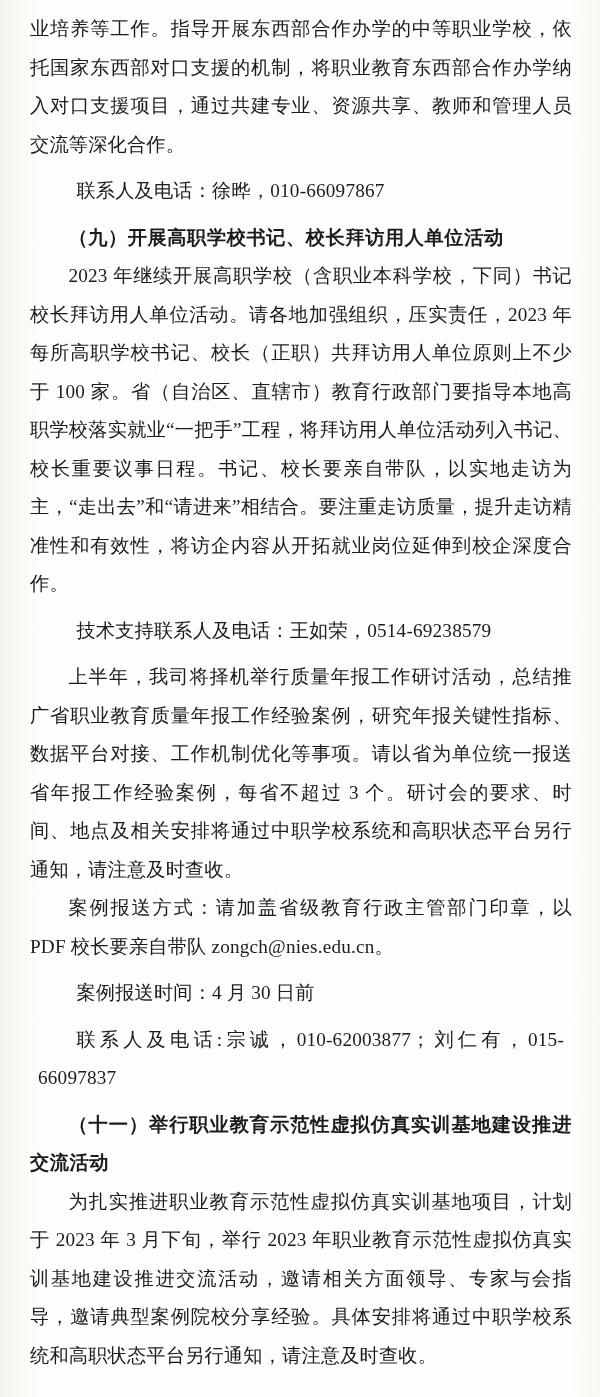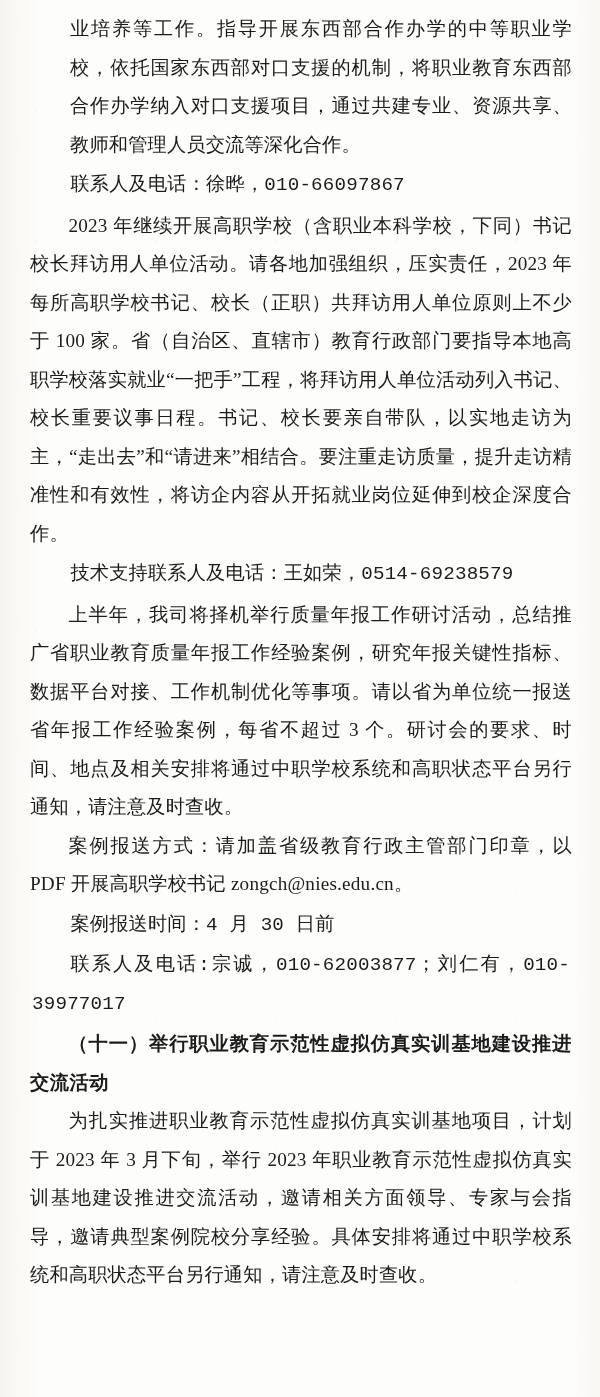--- a/index.html
+++ b/index.html
@@ -34,32 +34,30 @@
     text-justify: inter-ideograph;
   }
   .p {
     margin: 0;
     text-indent: 2em;
     text-align: justify;
     text-justify: inter-ideograph;
   }
   .p.noindent {
     text-indent: 0;
-    margin-left: 40px;
   }
   .heading {
     margin: 0;
     text-indent: 2em;
     font-weight: 700;
     letter-spacing: 0.6px;
   }
   .contact {
-    margin: 2px;
+    margin: 8px;
     text-indent: 2em;
-    font-family: Liberation Mono, monospace;
   }
   
   .grain {
     position: absolute;
     inset: 0;
     pointer-events: none;
     opacity: 0.035;
     background-image:
       radial-gradient(circle at 12% 20%, #000 0.6px, transparent 0.7px),
       radial-gradient(circle at 48% 62%, #000 0.5px, transparent 0.6px),
@@ -68,23 +66,24 @@
     background-size: 140px 120px, 90px 110px, 160px 150px, 120px 130px;
   }
 </style>
 </head>
 <body>
 
 <div class="page">
   <div class="doc" id="doc-body">
       <p class="p noindent">业培养等工作。指导开展东西部合作办学的中等职业学校，依托国家东西部对口支援的机制，将职业教育东西部合作办学纳入对口支援项目，通过共建专业、资源共享、教师和管理人员交流等深化合作。</p>
       <p class="contact">联系人及电话：徐晔，010-66097867</p>
+      <p class="heading">（九）开展高职学校书记、校长拜访用人单位活动</p>
       <p class="p">2023 年继续开展高职学校（含职业本科学校，下同）书记校长拜访用人单位活动。请各地加强组织，压实责任，2023 年每所高职学校书记、校长（正职）共拜访用人单位原则上不少于 100 家。省（自治区、直辖市）教育行政部门要指导本地高职学校落实就业“一把手”工程，将拜访用人单位活动列入书记、校长重要议事日程。书记、校长要亲自带队，以实地走访为主，“走出去”和“请进来”相结合。要注重走访质量，提升走访精准性和有效性，将访企内容从开拓就业岗位延伸到校企深度合作。</p>
       <p class="contact">技术支持联系人及电话：王如荣，0514-69238579</p>
       <p class="p">上半年，我司将择机举行质量年报工作研讨活动，总结推广省职业教育质量年报工作经验案例，研究年报关键性指标、数据平台对接、工作机制优化等事项。请以省为单位统一报送省年报工作经验案例，每省不超过 3 个。研讨会的要求、时间、地点及相关安排将通过中职学校系统和高职状态平台另行通知，请注意及时查收。</p>
-      <p class="p">案例报送方式：请加盖省级教育行政主管部门印章，以 PDF 开展高职学校书记 zongch@nies.edu.cn。</p>
+      <p class="p">案例报送方式：请加盖省级教育行政主管部门印章，以 PDF 校长要亲自带队 zongch@nies.edu.cn。</p>
       <p class="contact">案例报送时间：4 月 30 日前</p>
-      <p class="contact">联系人及电话:宗诚，010-62003877；刘仁有，010-39977017</p>
+      <p class="contact">联系人及电话:宗诚，010-62003877；刘仁有，015-66097837</p>
       <p class="heading">（十一）举行职业教育示范性虚拟仿真实训基地建设推进交流活动</p>
       <p class="p">为扎实推进职业教育示范性虚拟仿真实训基地项目，计划于 2023 年 3 月下旬，举行 2023 年职业教育示范性虚拟仿真实训基地建设推进交流活动，邀请相关方面领导、专家与会指导，邀请典型案例院校分享经验。具体安排将通过中职学校系统和高职状态平台另行通知，请注意及时查收。</p>
     </div>
 </div>
 <div class="grain"></div>
 
 </body></html>

